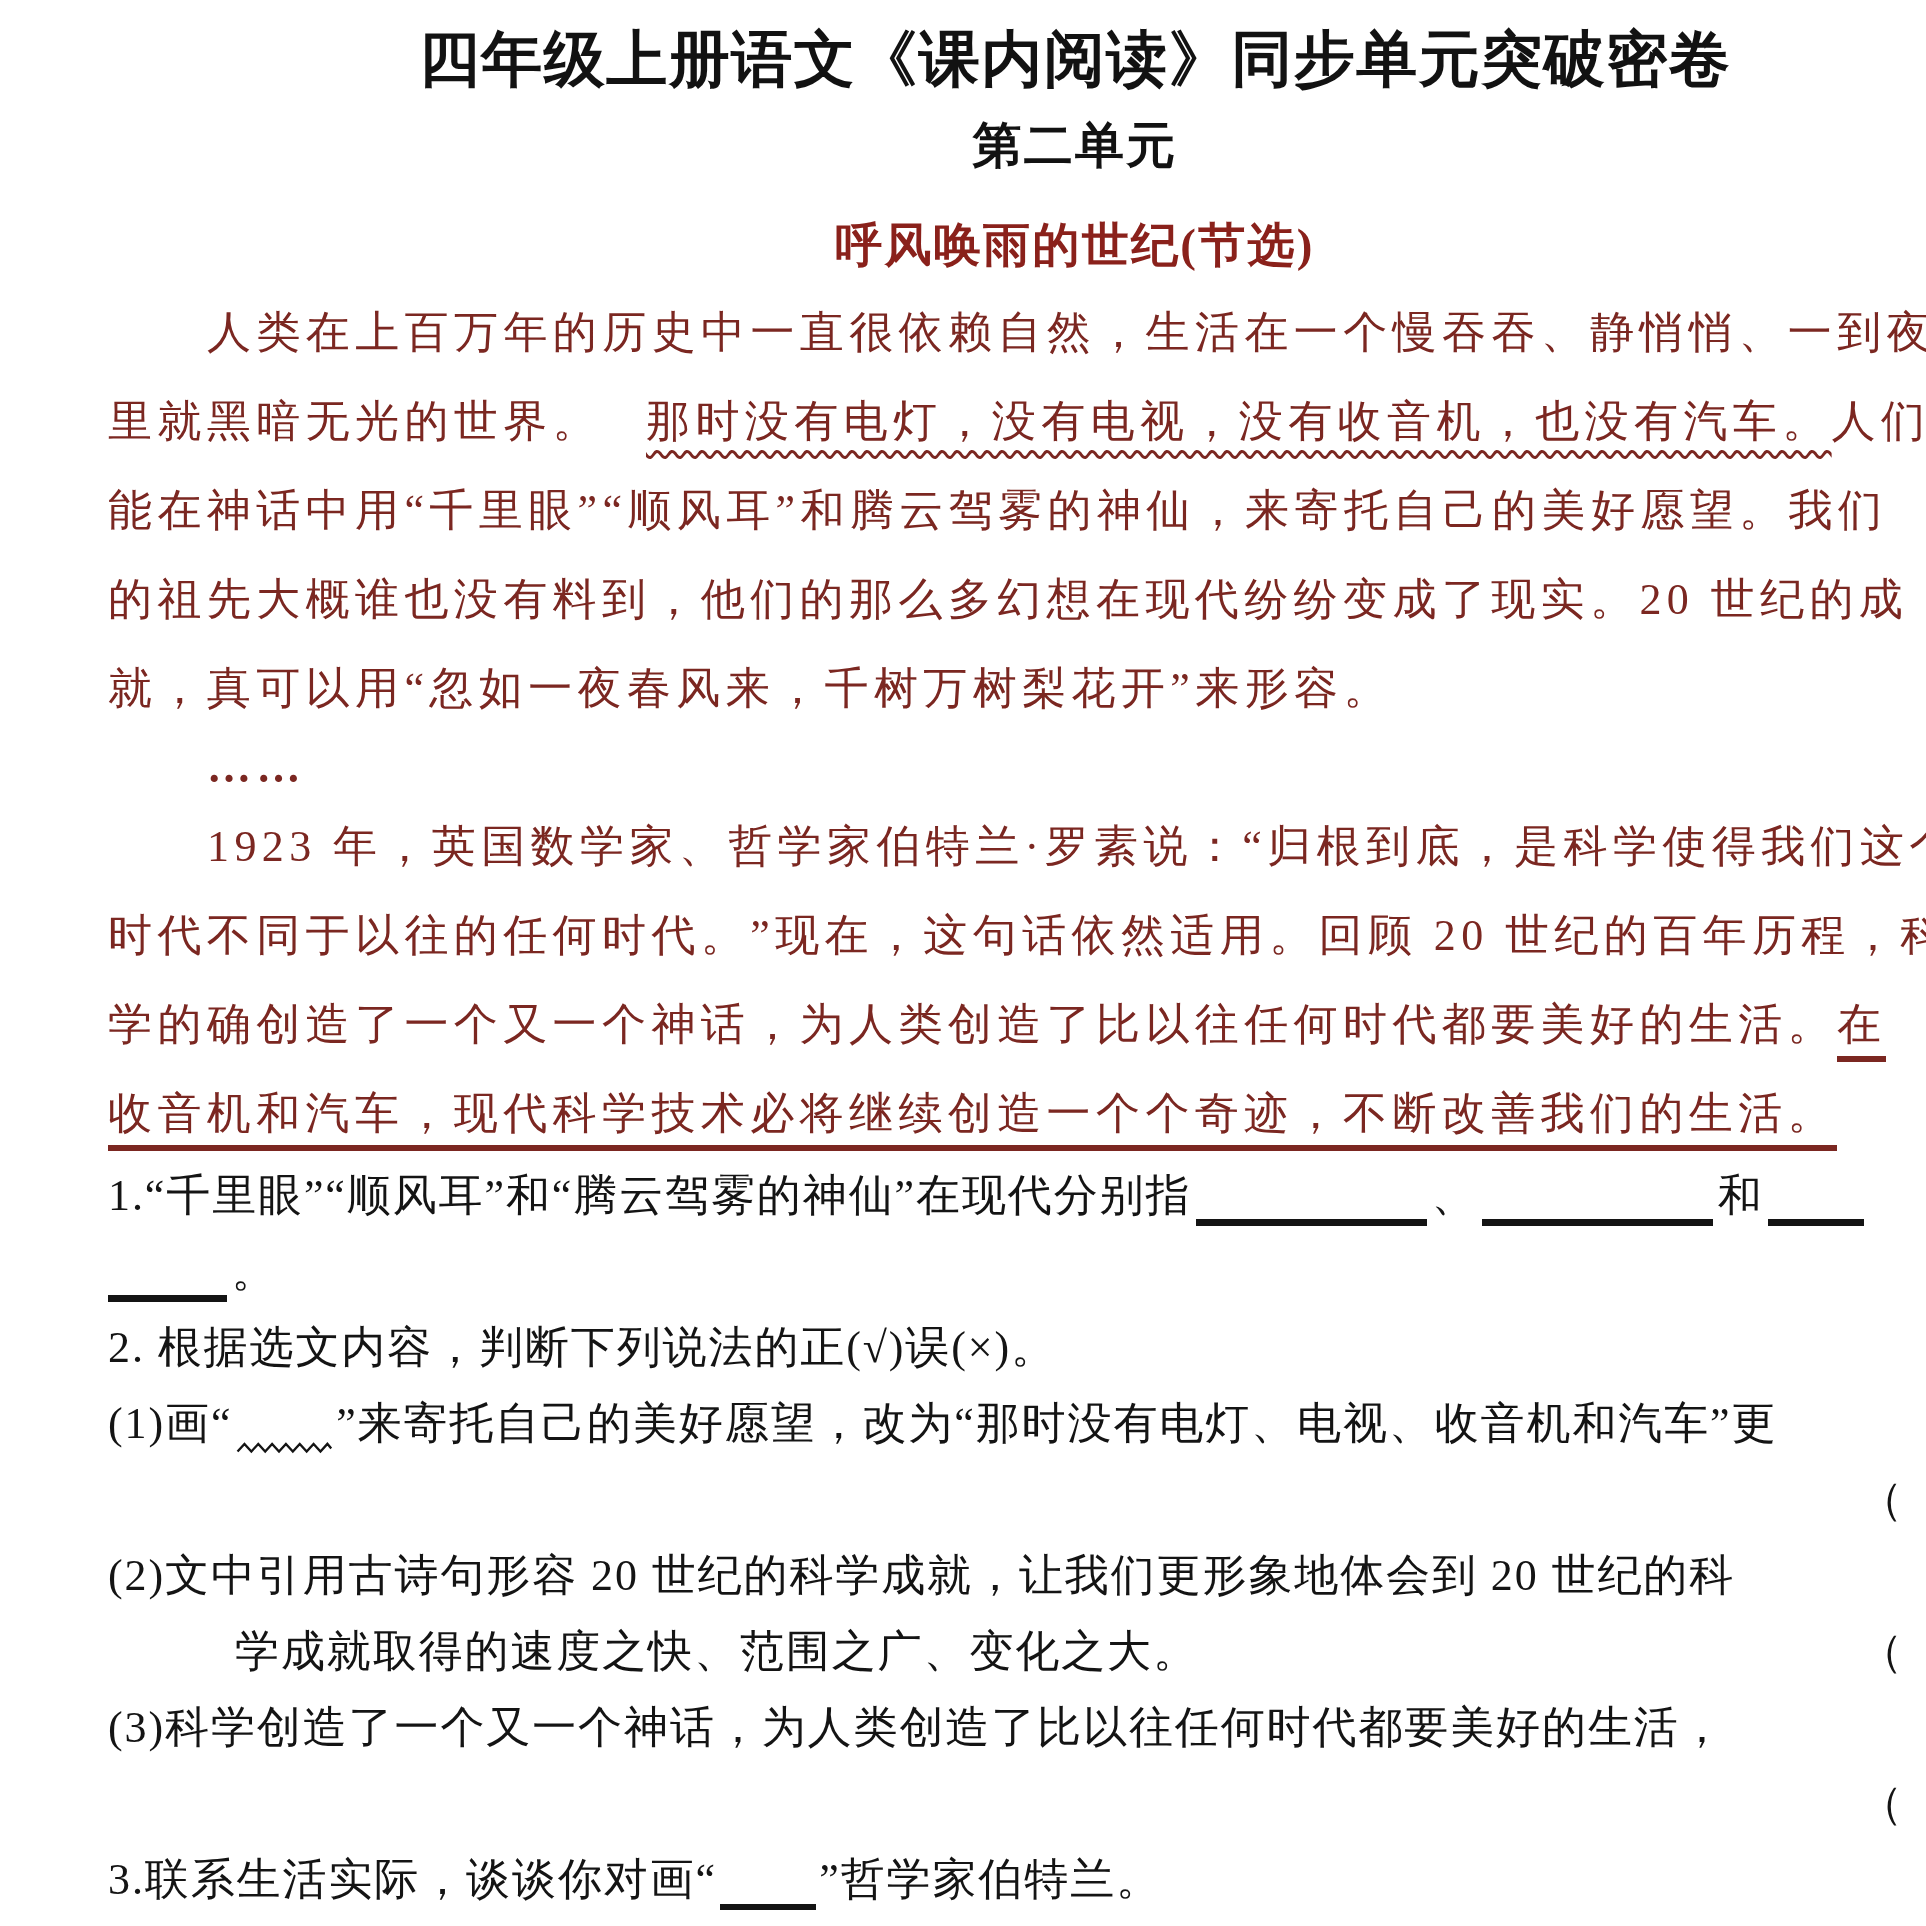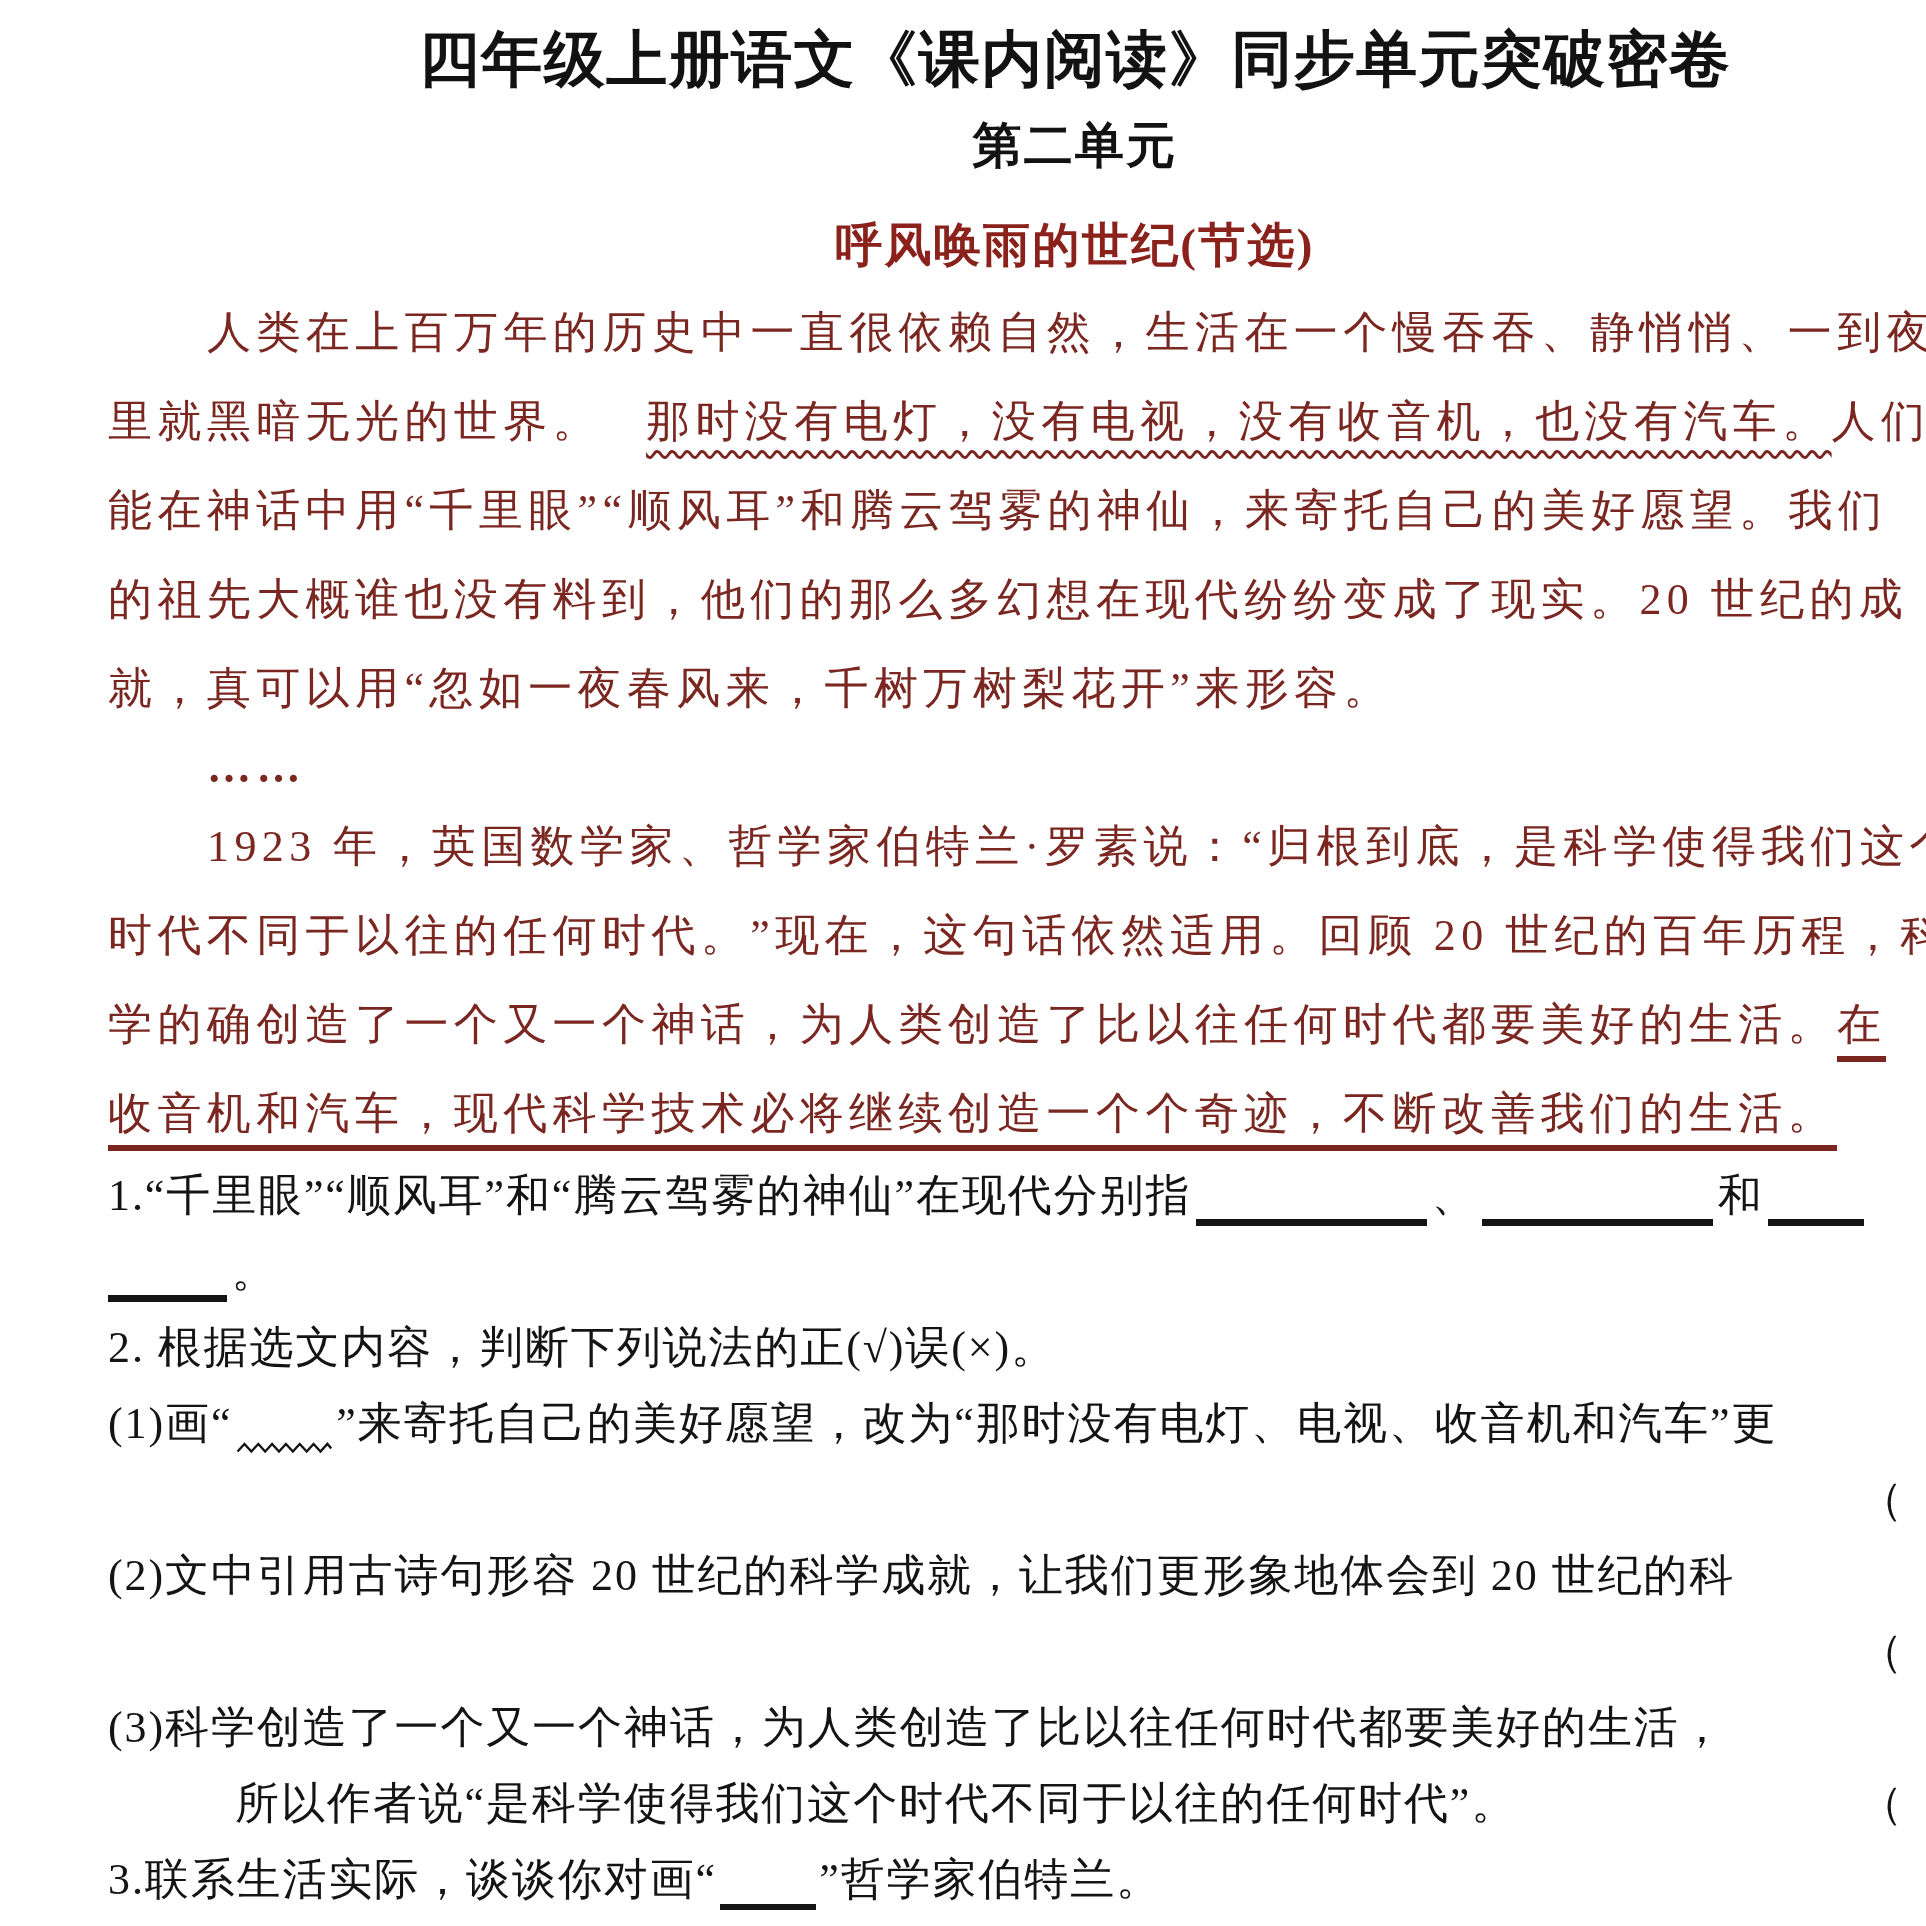--- a/index.html
+++ b/index.html
@@ -87,25 +87,25 @@
 
   <div class="q-line"><span>(1)画“</span><svg class="wavy-blank" width="96" height="15.4" viewBox="0 0 250 40">
         <polyline points="4,30 22,10 40,30 58,10 76,30 94,10 112,30 130,10 148,30 166,10 184,30 202,10 220,30 238,10 248,22" fill="none" stroke="#141414" stroke-width="6"></polyline>
       </svg><span>”来寄托自己的美好愿望，改为“那时没有电灯、电视、收音机和汽车”更</span></div>
   <div class="q-line tf">
       <span class="paren">（　　）</span>
     </div>
 
   <div class="q-line">(2)文中引用古诗句形容 20 世纪的科学成就，让我们更形象地体会到 20 世纪的科</div>
   <div class="q-line tf">
+      <span class="cont">学成就取得的速度之快、范围之广、变化之大。</span>
       <span class="paren">（　　）</span>
     </div>
 
   <div class="q-line">(3)科学创造了一个又一个神话，为人类创造了比以往任何时代都要美好的生活，</div>
   <div class="q-line tf">
-      <span class="cont">所以作者说“是科学使得我们这个时代不同于以往的任何时代”。</span>
       <span class="paren">（　　）</span>
     </div>
 
   <div class="q-line"><span>3.联系生活实际，谈谈你对画“</span><span class="blank-short"></span><span>”哲学家伯特兰。</span></div>
 
 </div>
 
 
 </body></html>

